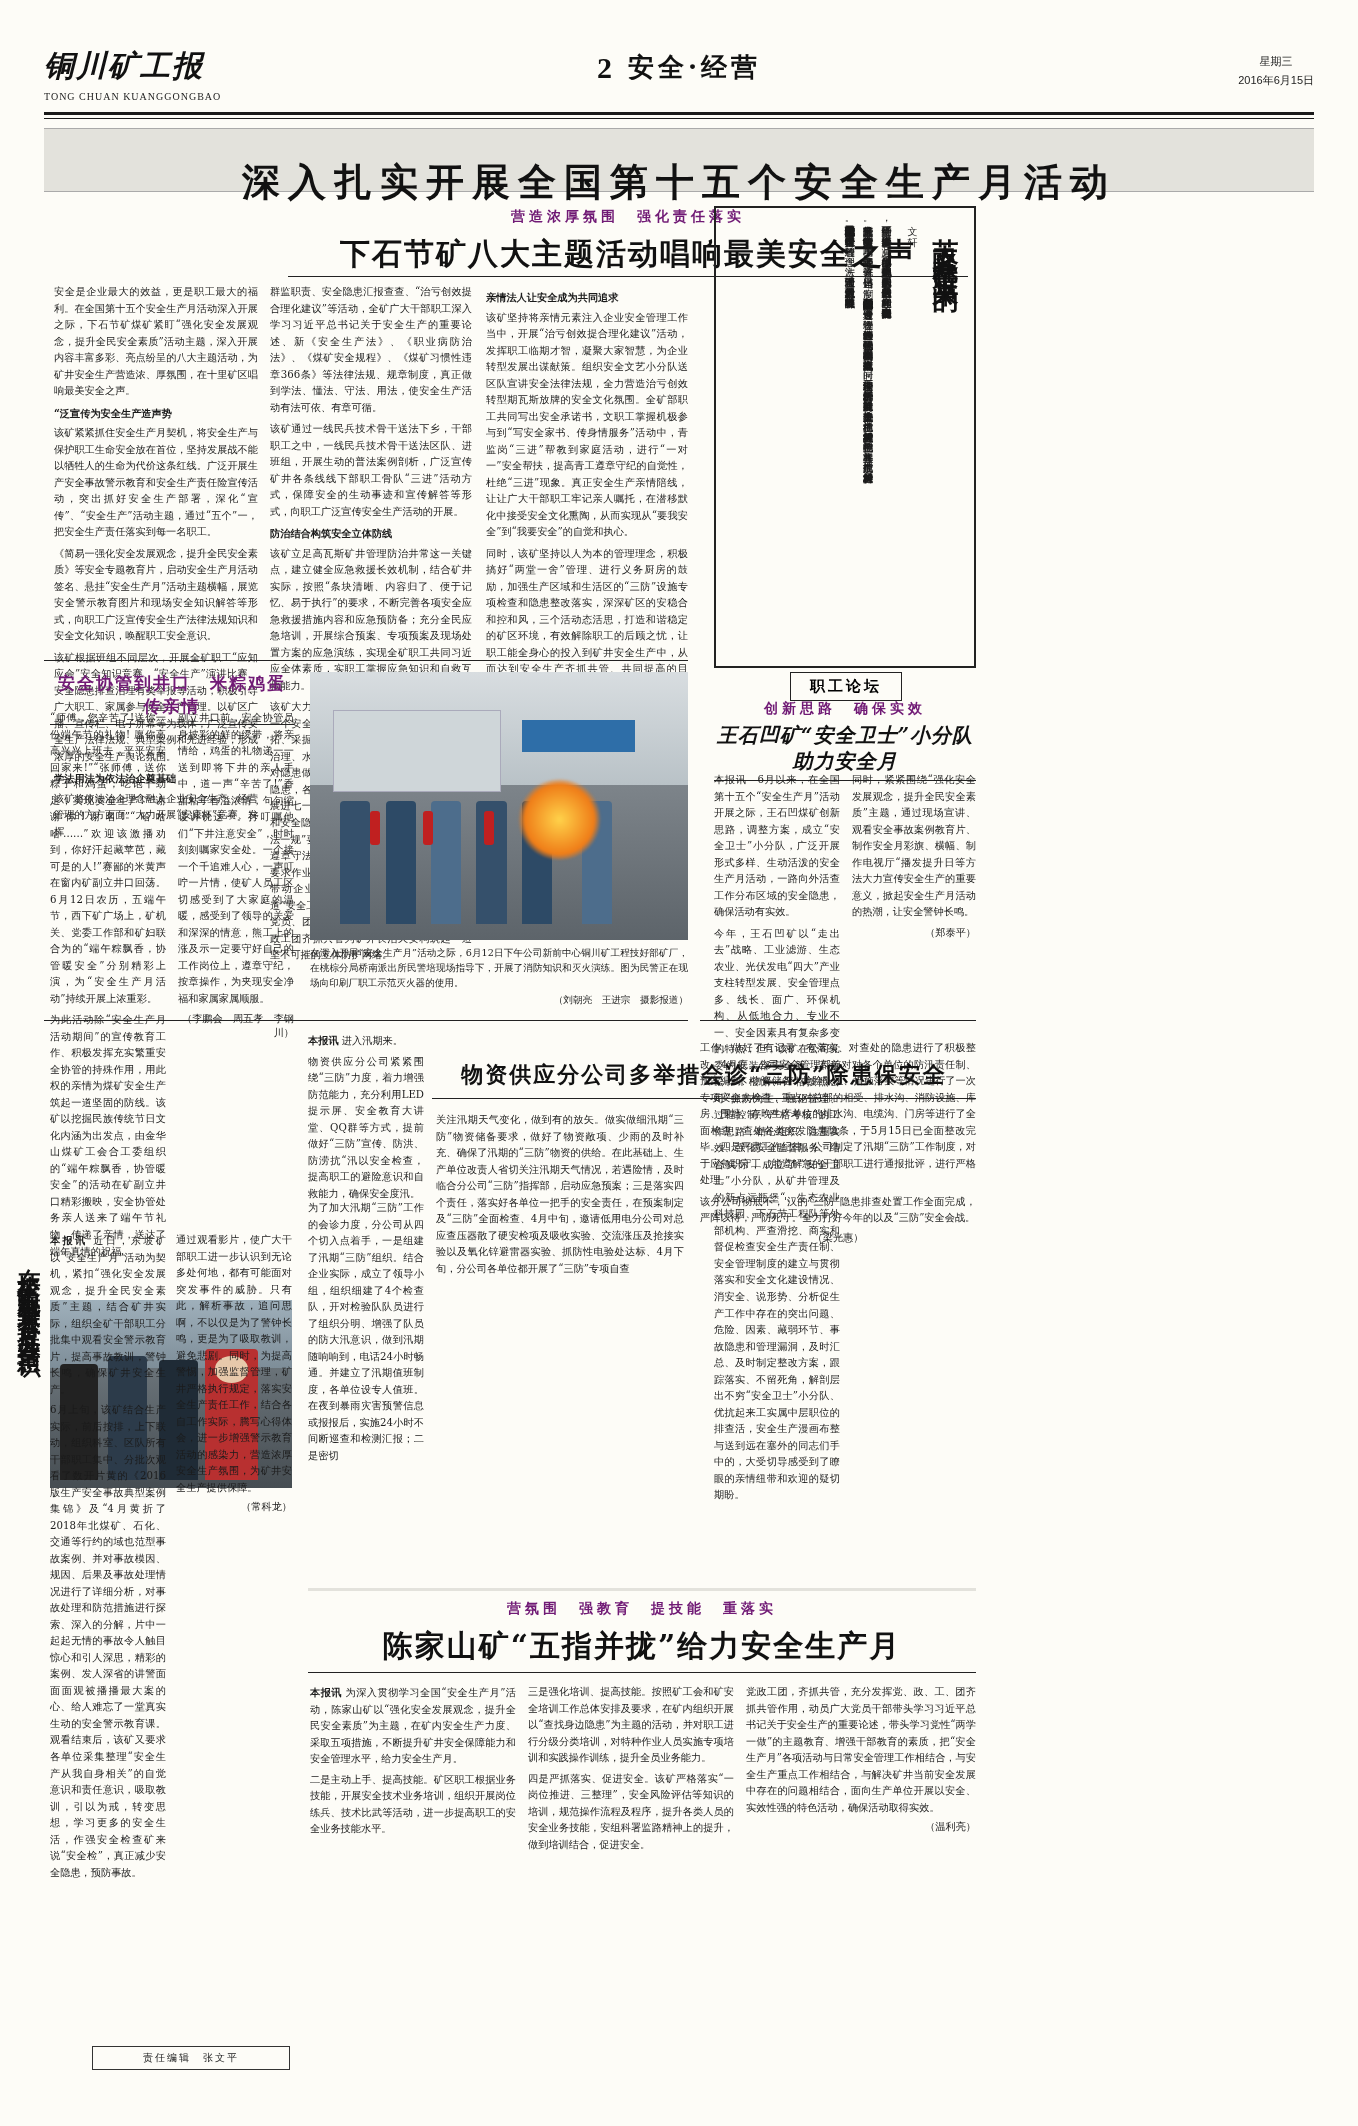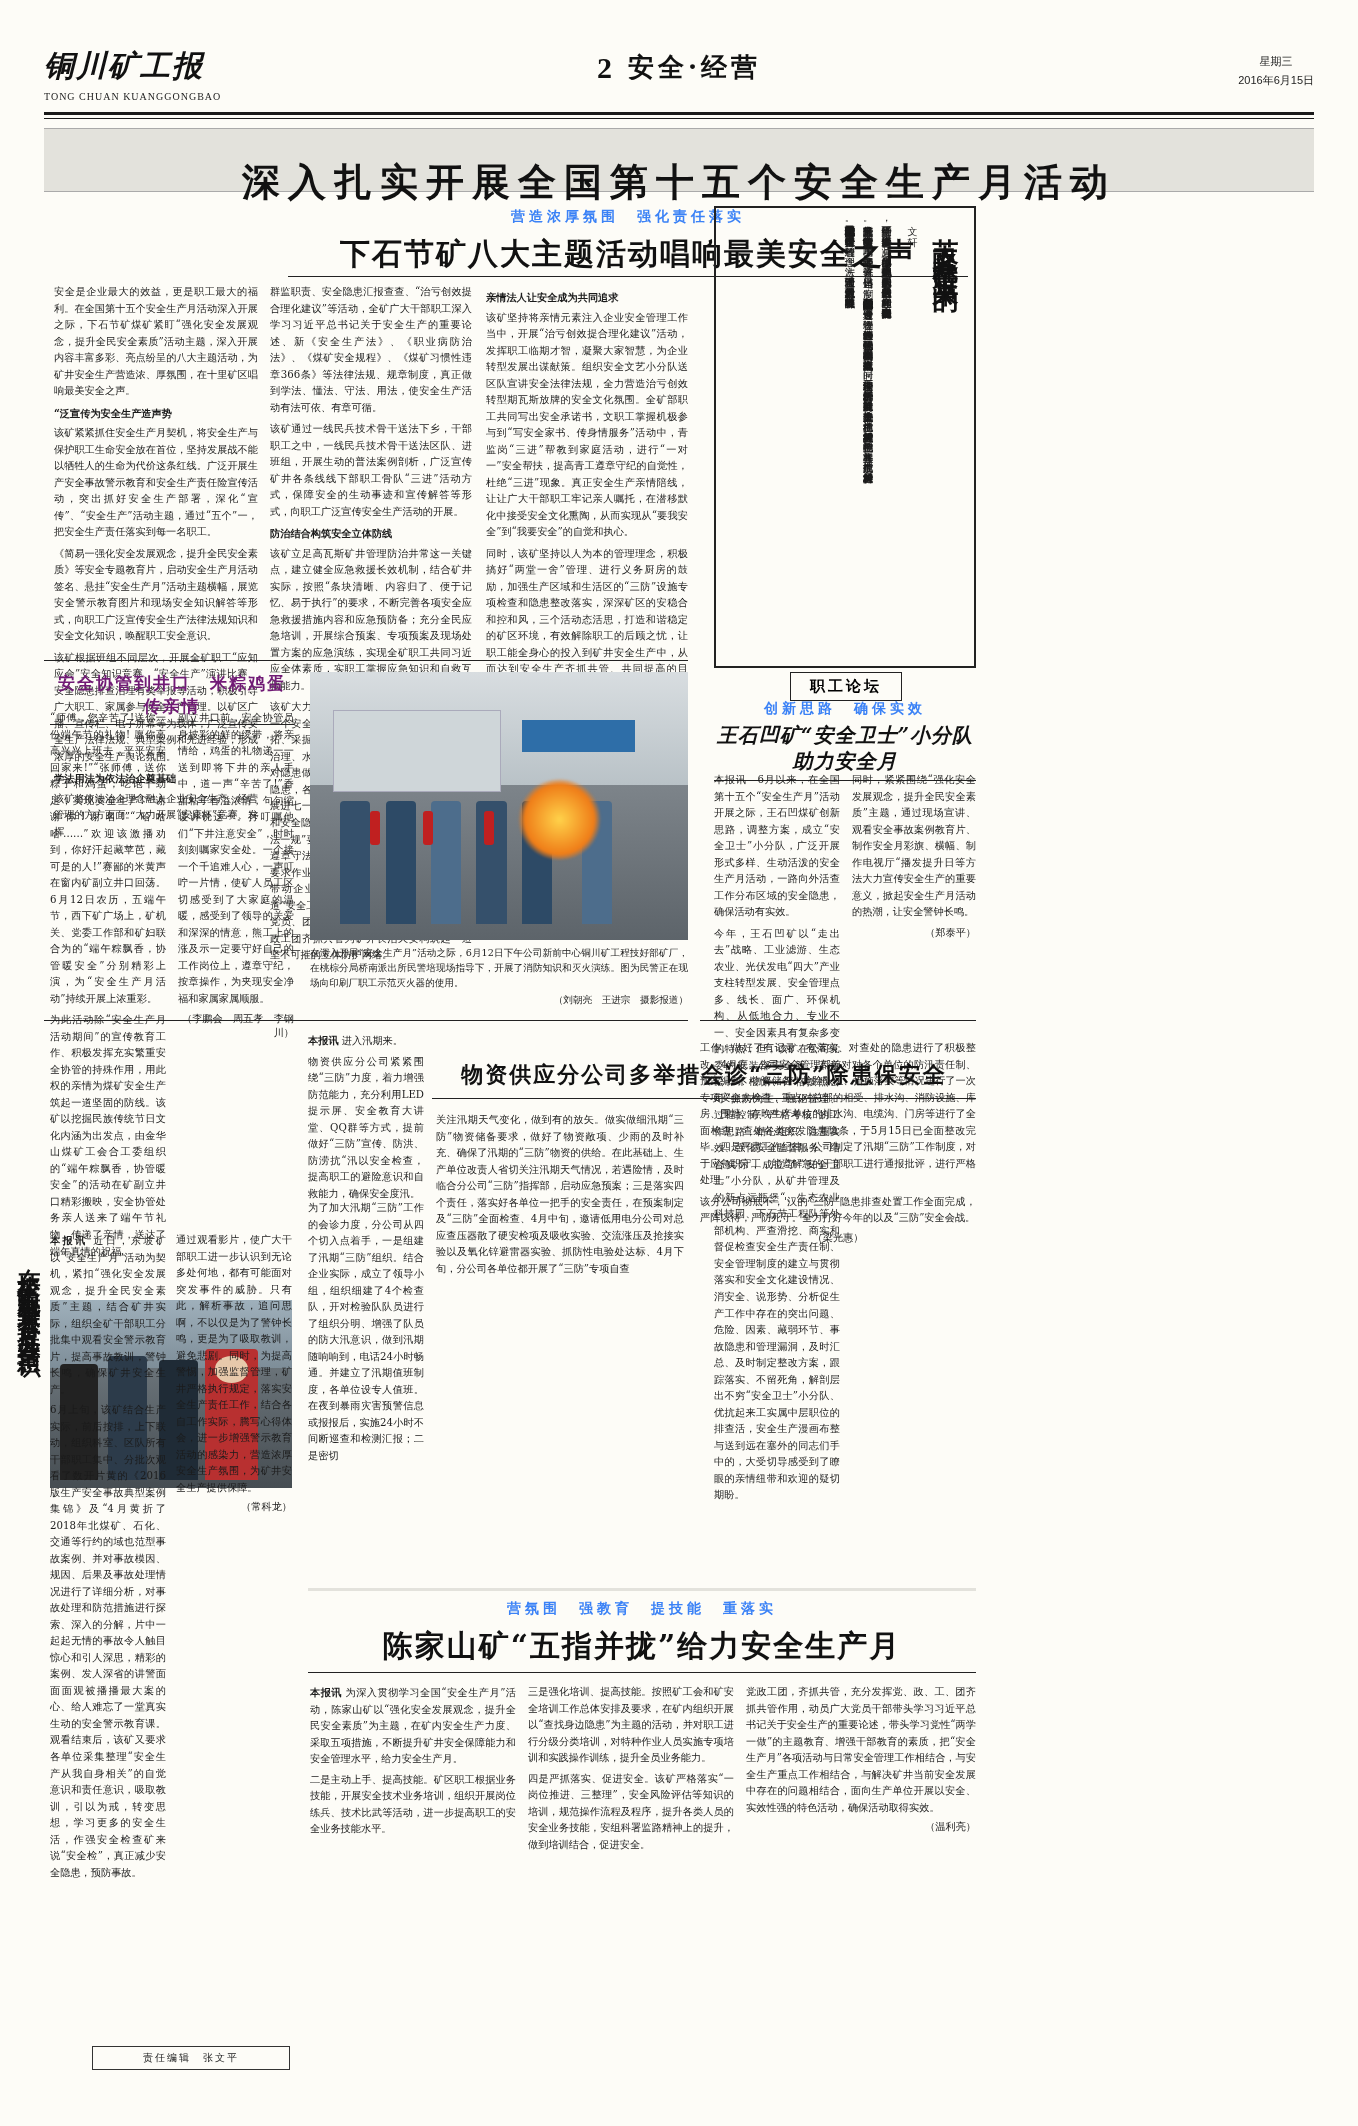--- a/index.html
+++ b/index.html
@@ -23,21 +23,21 @@
   .mh-right{position:absolute;right:0;top:6px;text-align:center;font-size:11px;color:#222;line-height:1.7;font-family:"Liberation Sans",sans-serif;}
   #mh-rule{top:112px;height:3px;background:#1a1a1a;}
   #mh-rule2{top:118px;height:1px;background:#1a1a1a;}
 
   
   #banner{top:128px;height:62px;background:#e3e2dc;border-top:1px solid #aaa;border-bottom:1px solid #aaa;}
   #banner .txt{position:absolute;left:0;right:0;top:6px;text-align:center;font-size:38px;font-weight:bold;letter-spacing:8px;color:#111;font-family:"DejaVu Serif",serif;margin-top:22px;}
 
   
   .col{position:absolute;}
-  .hd-small{font-size:14px;font-weight:bold;text-align:center;letter-spacing:4px;color:#3b82f6;font-family:"DejaVu Serif",serif;}
+  .hd-small{font-size:14px;font-weight:bold;text-align:center;letter-spacing:4px;color:#701a75;font-family:"DejaVu Serif",serif;}
   .hd-main{font-size:30px;font-weight:bold;text-align:center;letter-spacing:2px;color:#111;font-family:"DejaVu Serif",serif;}
   .hd-mid{font-size:22px;font-weight:bold;text-align:center;letter-spacing:2px;color:#111;font-family:"DejaVu Serif",serif;}
   .hd-art{font-size:17px;font-weight:bold;text-align:center;letter-spacing:2px;color:#701a75;font-family:"DejaVu Serif",serif;}
   .body-t{font-size:10.2px;line-height:1.62;text-align:justify;color:#1b1b1b;font-family:"DejaVu Serif",serif;
           text-justify:inter-ideograph;}
   .lead{font-weight:bold;}
   .byline{font-size:10.2px;text-align:right;font-family:"DejaVu Serif",serif;color:#1b1b1b;}
   .rule-h{background:#222;height:1px;}
   .caption{font-size:9.6px;line-height:1.55;color:#1b1b1b;font-family:"DejaVu Serif",serif;text-align:justify;}
 

